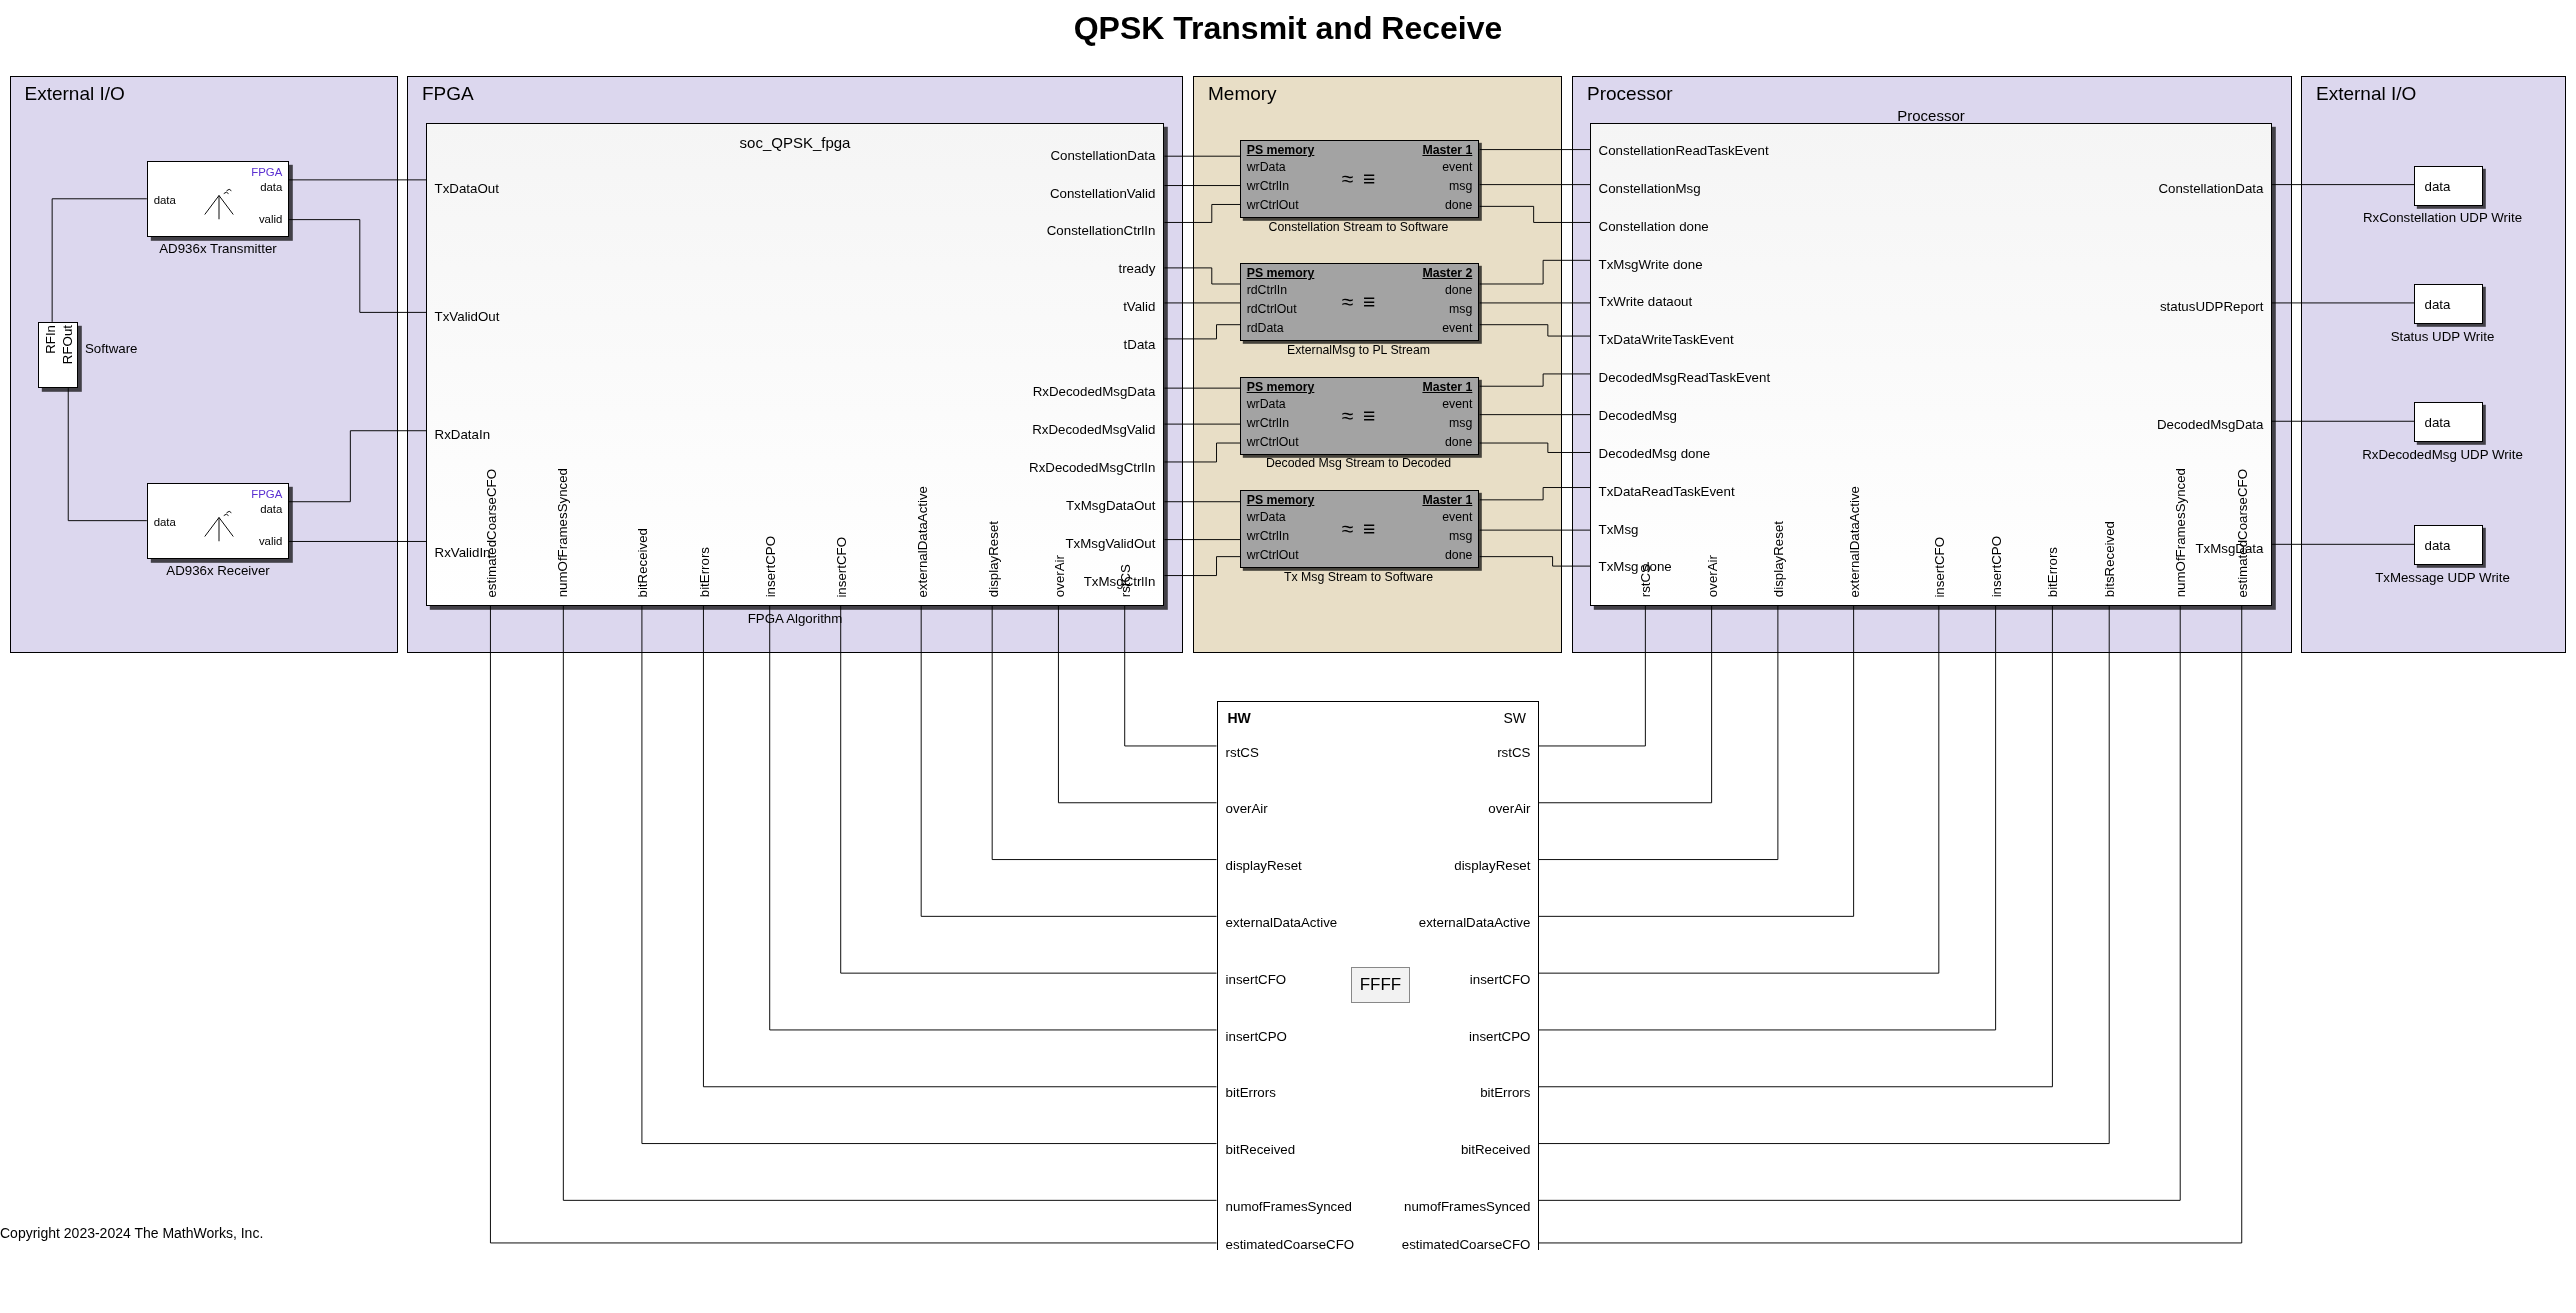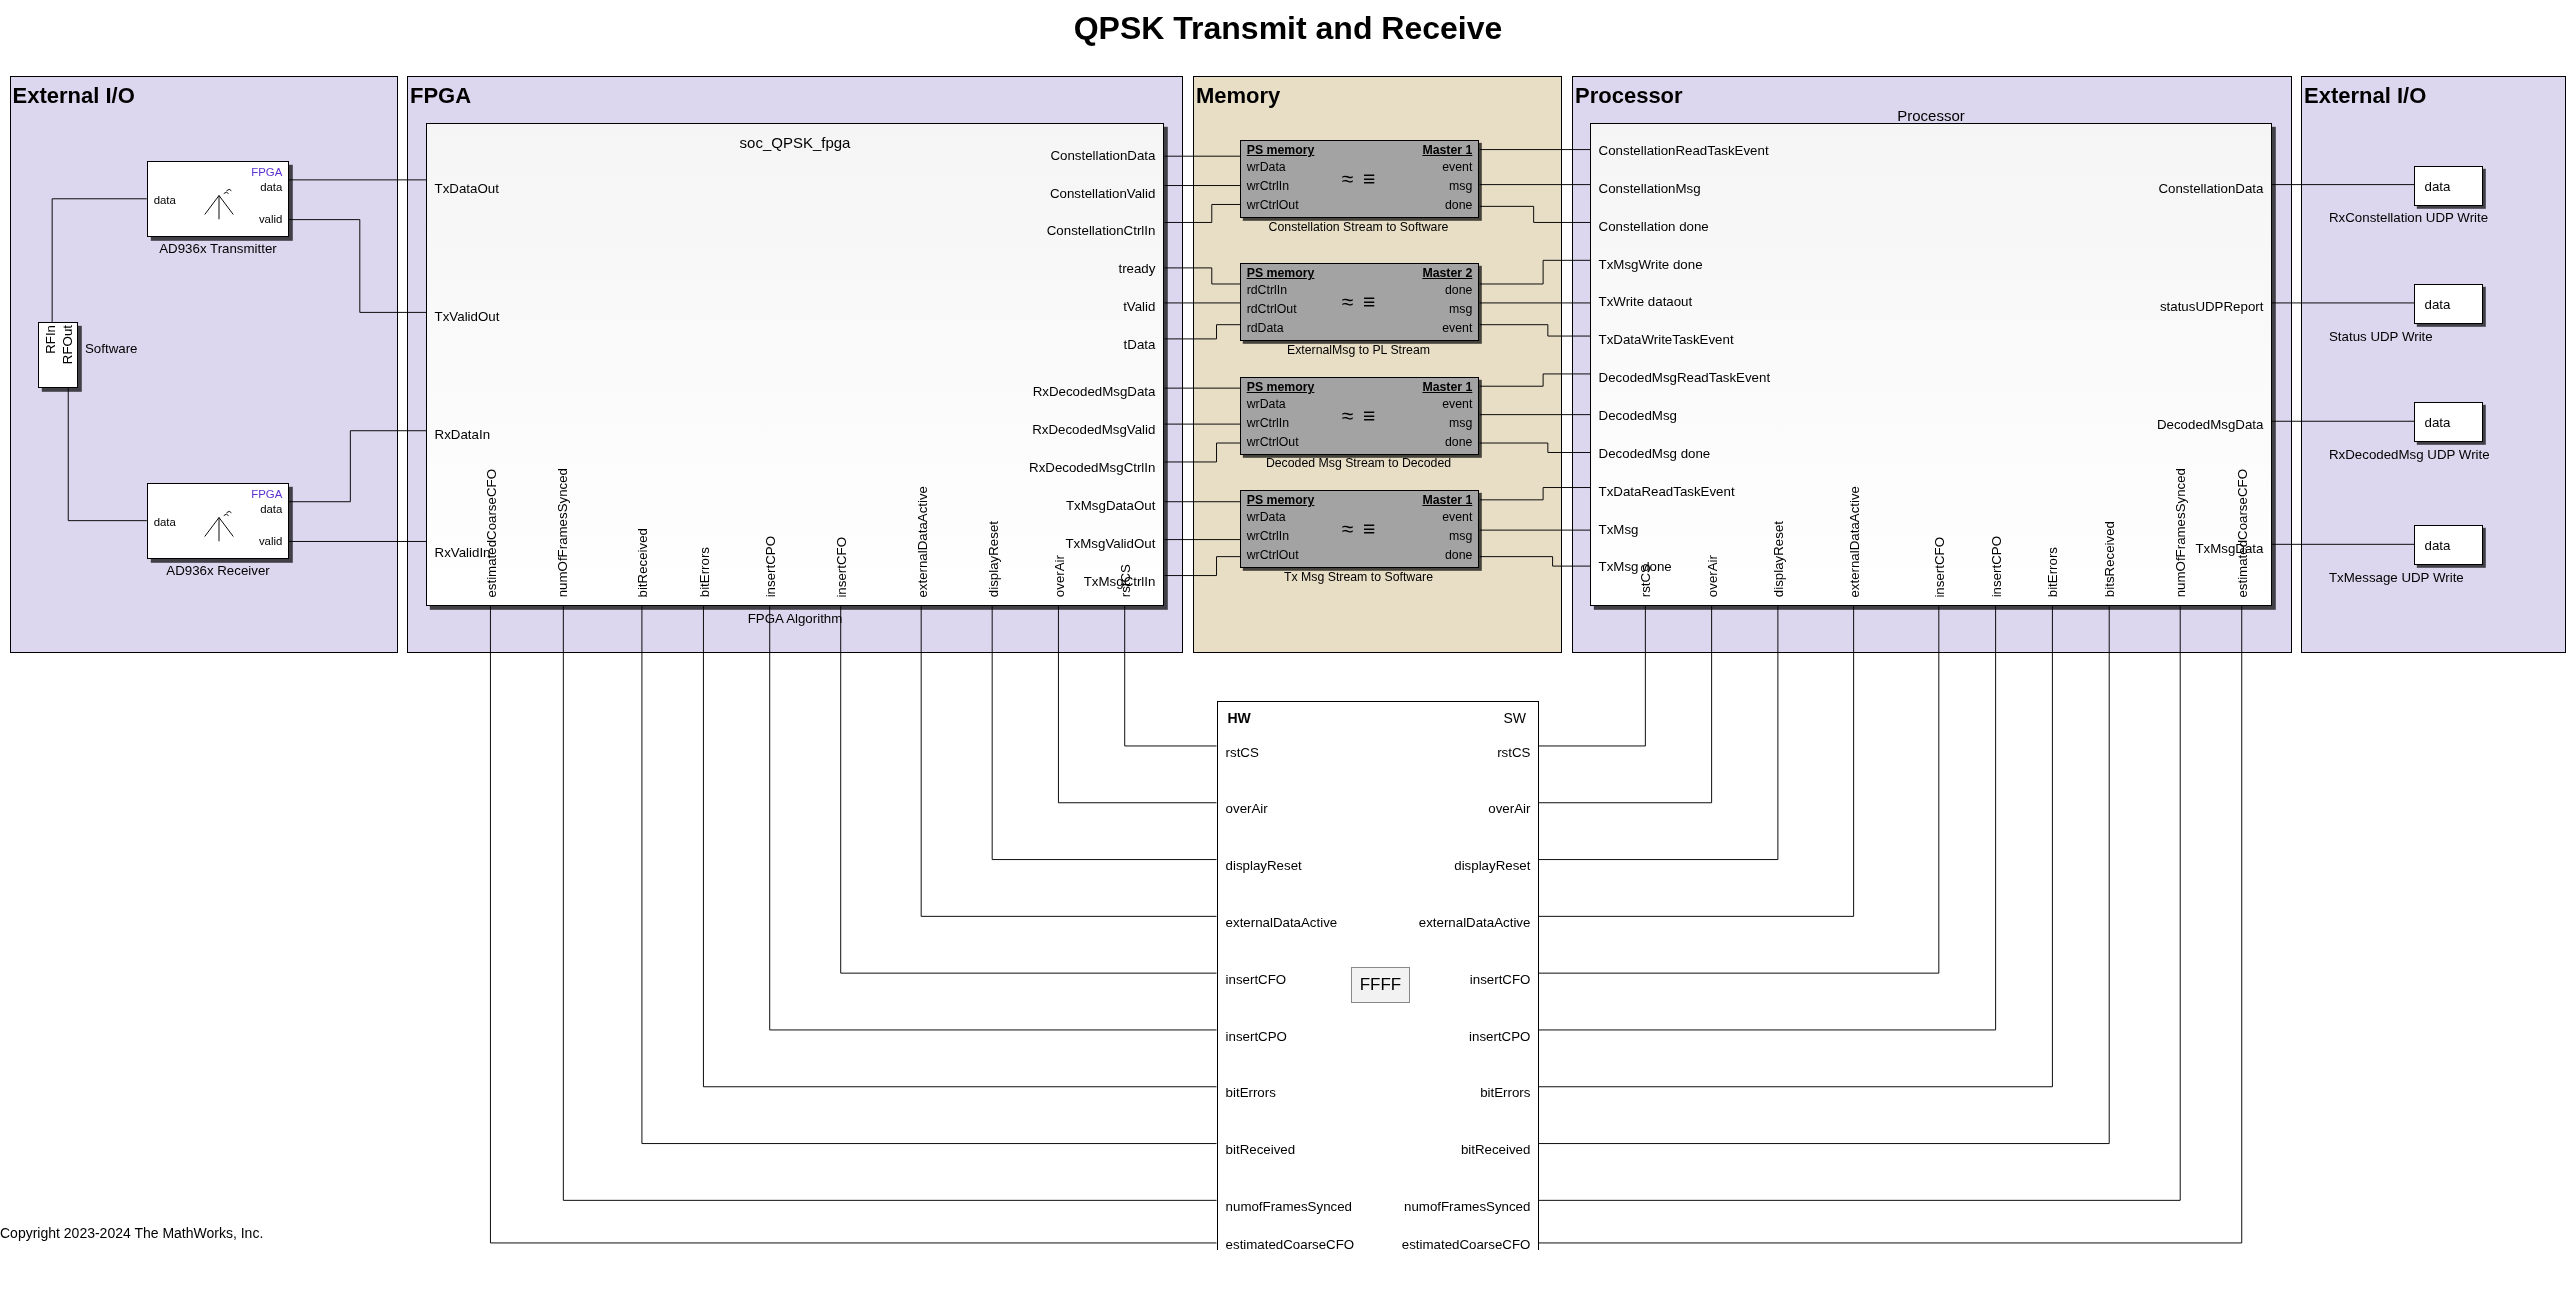--- a/index.html
+++ b/index.html
@@ -1,37 +1,37 @@
 <!DOCTYPE html>
 <html style="font-size:15px"><head>
 <meta charset="utf-8">
 <style>
 html,body{margin:0;padding:0;font-family:Arial,Helvetica,sans-serif;background:#fff;color:#000;}
 .wrap{position:relative;width:2576px;height:1250px;background:#fff;}
 .title{position:absolute;left:0;right:0;top:9.5px;text-align:center;font-weight:700;font-size:32px}
 .section{position:absolute;box-sizing:border-box;border:0.9px solid #000}
-.section-label{position:absolute;top:5.7px;left:2px;font-size:22px;font-weight:700}
+.section-label{position:absolute;top:5.7px;left:14px;font-size:19px;font-weight:400}
 .lavender{background:#dcd7ee}
 .cream{background:#e8dec6}
 .block{position:absolute;box-sizing:border-box;background:#fff;border:0.9px solid #000}
 .block.shadow{box-shadow:3.8px 3.8px 0 rgba(0,0,0,0.7)}
 .sublabel{position:absolute;font-size:13.3px;text-align:center}
 .port{position:absolute;font-size:13.3px}
 .port.l{text-align:left}
 .port.r{text-align:right}
 .vert{writing-mode:vertical-rl;transform:rotate(180deg);font-size:13.3px;white-space:nowrap}
 .tiny{font-size:11.4px}
 .membox{position:absolute;background:#a3a3a3;border:0.9px solid #000;box-shadow:2.8px 2.8px 0 rgba(0,0,0,0.7)}
 .membox .hdr{position:absolute;top:1.9px;left:5.7px;font-size:12.3px;font-weight:700;text-decoration:underline}
 .membox .hdr-r{position:absolute;top:1.9px;right:5.7px;font-size:12.3px;font-weight:700;text-decoration:underline}
 .membox .row{position:absolute;font-size:12.3px;left:5.7px;right:5.7px;display:flex;justify-content:space-between}
 .membox .glyph{position:absolute;left:50%;top:50%;transform:translate(-50%,-50%);font-size:21px;letter-spacing:1.9px}
 .memcap{position:absolute;font-size:12.3px;text-align:center}
 .sink{position:absolute;background:#fff;border:0.9px solid #000;box-shadow:2.8px 2.8px 0 rgba(0,0,0,0.7);display:flex;align-items:center;justify-content:flex-start;padding-left:9.5px;font-size:13.3px}
-.sink-label{position:absolute;font-size:13.3px;text-align:left}
+.sink-label{position:absolute;font-size:13.3px;text-align:center}
 svg.wires{position:absolute;left:0;top:0;width:2576px;height:1313px;pointer-events:none}
 svg.wires line,svg.wires path{stroke:#000;stroke-width:1;fill:none}
 .ffff{position:absolute;border:0.9px solid #888;background:#f2f2f2;font-size:17px;display:flex;align-items:center;justify-content:center}
 .copyright{position:absolute;left:0;right:0;bottom:9.5px;text-align:left;font-size:14px}
 </style>
 </head>
 <body>
 
 <div class="wrap">
   <div class="title">QPSK Transmit and Receive</div>

